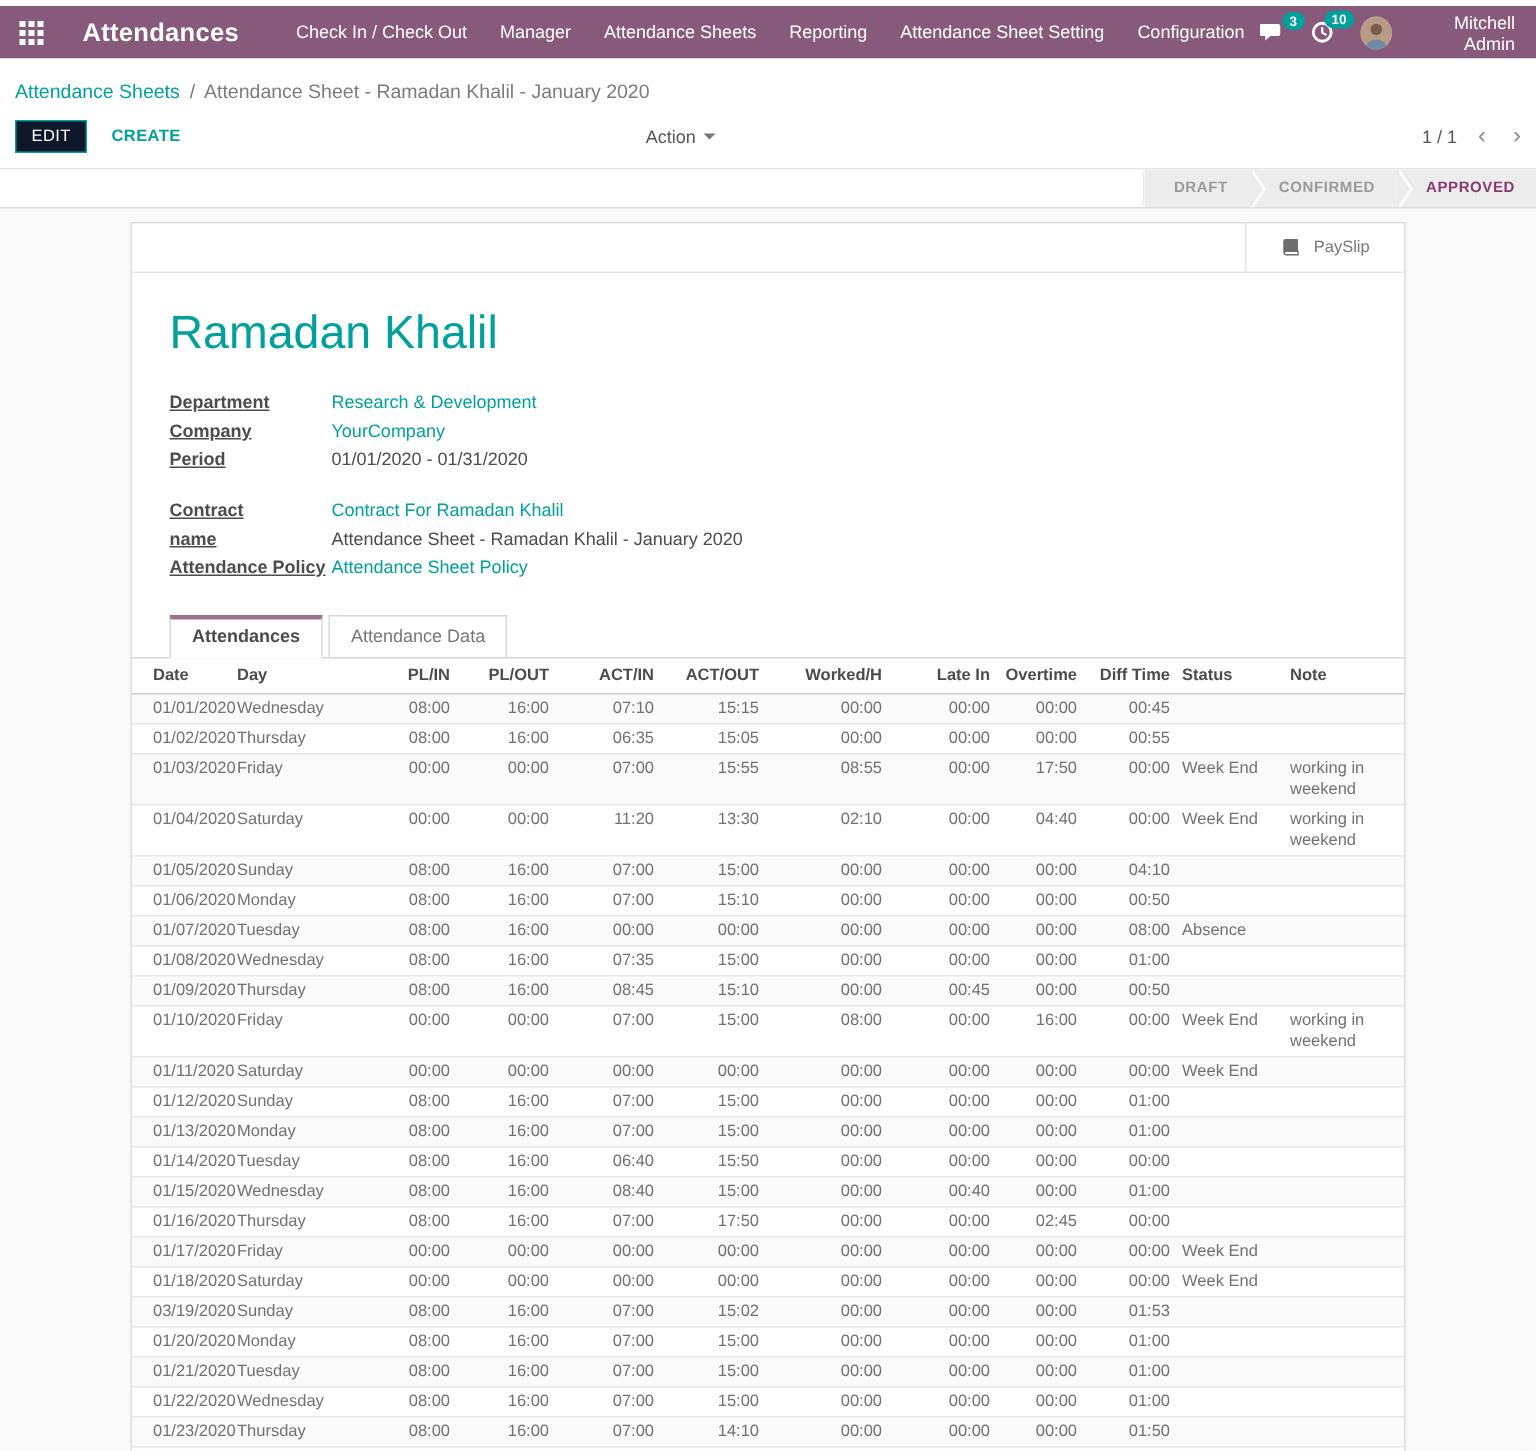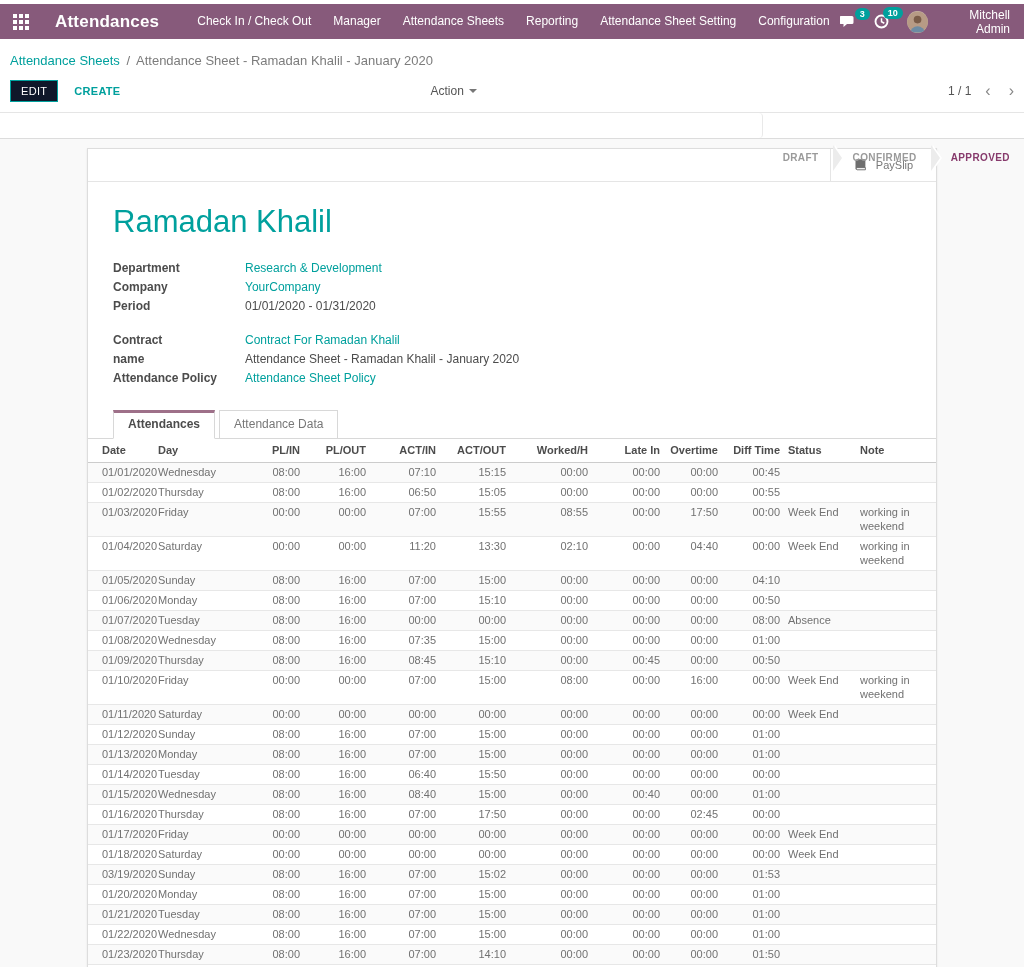--- a/index.html
+++ b/index.html
@@ -39,21 +39,21 @@
   .caret { width:0; height:0; border-left:4px solid transparent; border-right:4px solid transparent;
     border-top:4px solid #777; display:inline-block; }
   .pager { margin-left:auto; display:flex; align-items:flex-start; gap:14px; font-size:12px; color:#555; }
   .pager-arrows { display:flex; gap:18px; font-size:16px; color:#888; }
   .pager-arrow { cursor:pointer; line-height:14px; }
 
   
   .statusbar { height:27px; background:#fff; border-top:1px solid #e5e5e5; border-bottom:1px solid #dcdcdc;
     display:flex; justify-content:flex-end; position:relative; }
   .statusbar-left { flex:1; background:#fff; border-right:1px solid #e9e9e9; border-radius:0 4px 4px 0; }
-  .steps { display:flex;margin-top:32px; }
+  .steps { display:flex; }
   .step { position:relative; background:#ececec; color:#9a9a9a; font-size:10px; font-weight:bold;
     line-height:26px; padding:0 14px 0 20px; letter-spacing:.4px; cursor:pointer; }
   .step:after { content:''; position:absolute; right:-9px; top:0; z-index:2;
     border-left:9px solid #ececec; border-top:13px solid transparent; border-bottom:13px solid transparent; }
   .step:before { content:''; position:absolute; right:-11px; top:0; z-index:1;
     border-left:9px solid #fff; border-top:13px solid transparent; border-bottom:13px solid transparent; }
   .step:last-child:after, .step:last-child:before { display:none; }
   .step.active { color:#873a6c; }
 
   
@@ -62,21 +62,21 @@
     box-shadow:0 1px 2px rgba(0,0,0,.08); min-height:830px; }
   .btnbox { height:33px; border-bottom:1px solid #e5e5e5; display:flex; justify-content:flex-end; }
   .payslip { width:106px; border-left:1px solid #e5e5e5; display:flex; align-items:center; justify-content:center;
     gap:8px; font-size:11px; color:#777; cursor:pointer; }
   .payslip svg { display:block; }
 
   .sheet-title { color:#00A09D; font-size:31px; padding:22px 0 0 25px; font-weight:normal; }
 
   .fields { padding:22px 0 0 25px; font-size:12px; }
   .frow { display:flex; margin-bottom:6px; line-height:13px; }
-  .frow .lbl { width:132px; font-weight:bold; color:#4c4c4c; }
+  .frow .lbl { width:108px; font-weight:bold; color:#4c4c4c;text-decoration:underline; }
   .frow .val { color:#4c4c4c; }
   .frow .val.link { color:#00A09D; cursor:pointer; }
   .fgap { height:15px; }
 
   
   .tabs { display:flex; margin:24px 0 0 25px; position:relative; top:1px; }
   .tab { border:1px solid #d8d8d8; background:#fff; font-size:12px; padding:6px 14px 7px 14px;
     margin-right:4px; color:#777; cursor:pointer; border-bottom:1px solid #d8d8d8; }
   .tab.active { border-top:3px solid #9e7089; color:#4c4c4c; font-weight:bold; padding-top:4px;
     border-bottom:1px solid #fff; }
@@ -276,21 +276,21 @@
             <td class="num">00:00</td>
             <td class="num">00:45</td>
             <td></td>
             <td></td>
           </tr>
           <tr>
             <td class="pad-first">01/02/2020</td>
             <td>Thursday</td>
             <td class="num">08:00</td>
             <td class="num">16:00</td>
-            <td class="num">06:50</td>
+            <td class="num">06:35</td>
             <td class="num">15:05</td>
             <td class="num">00:00</td>
             <td class="num">00:00</td>
             <td class="num">00:00</td>
             <td class="num">00:55</td>
             <td></td>
             <td></td>
           </tr>
           <tr>
             <td class="pad-first">01/03/2020</td>

